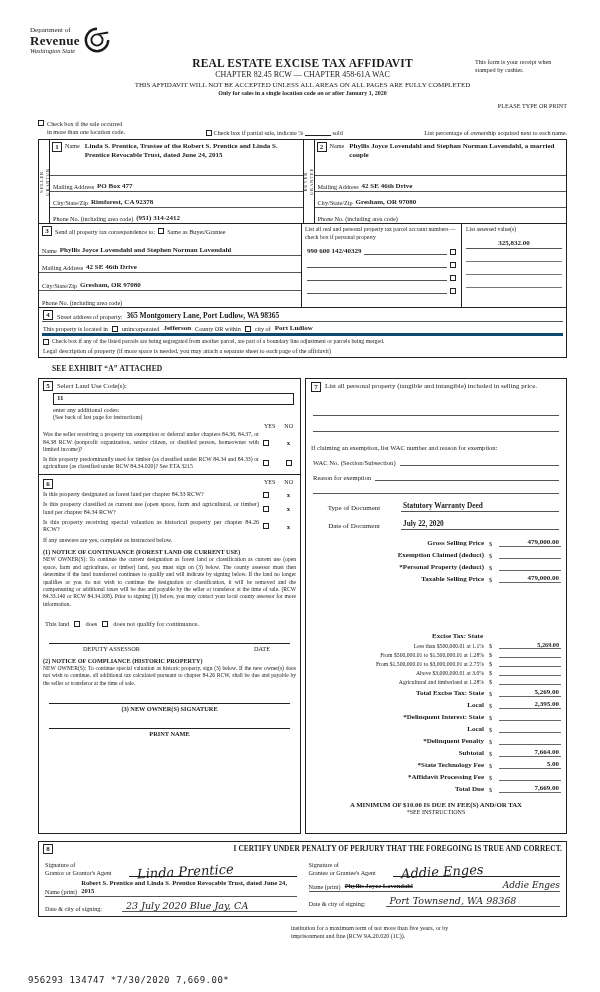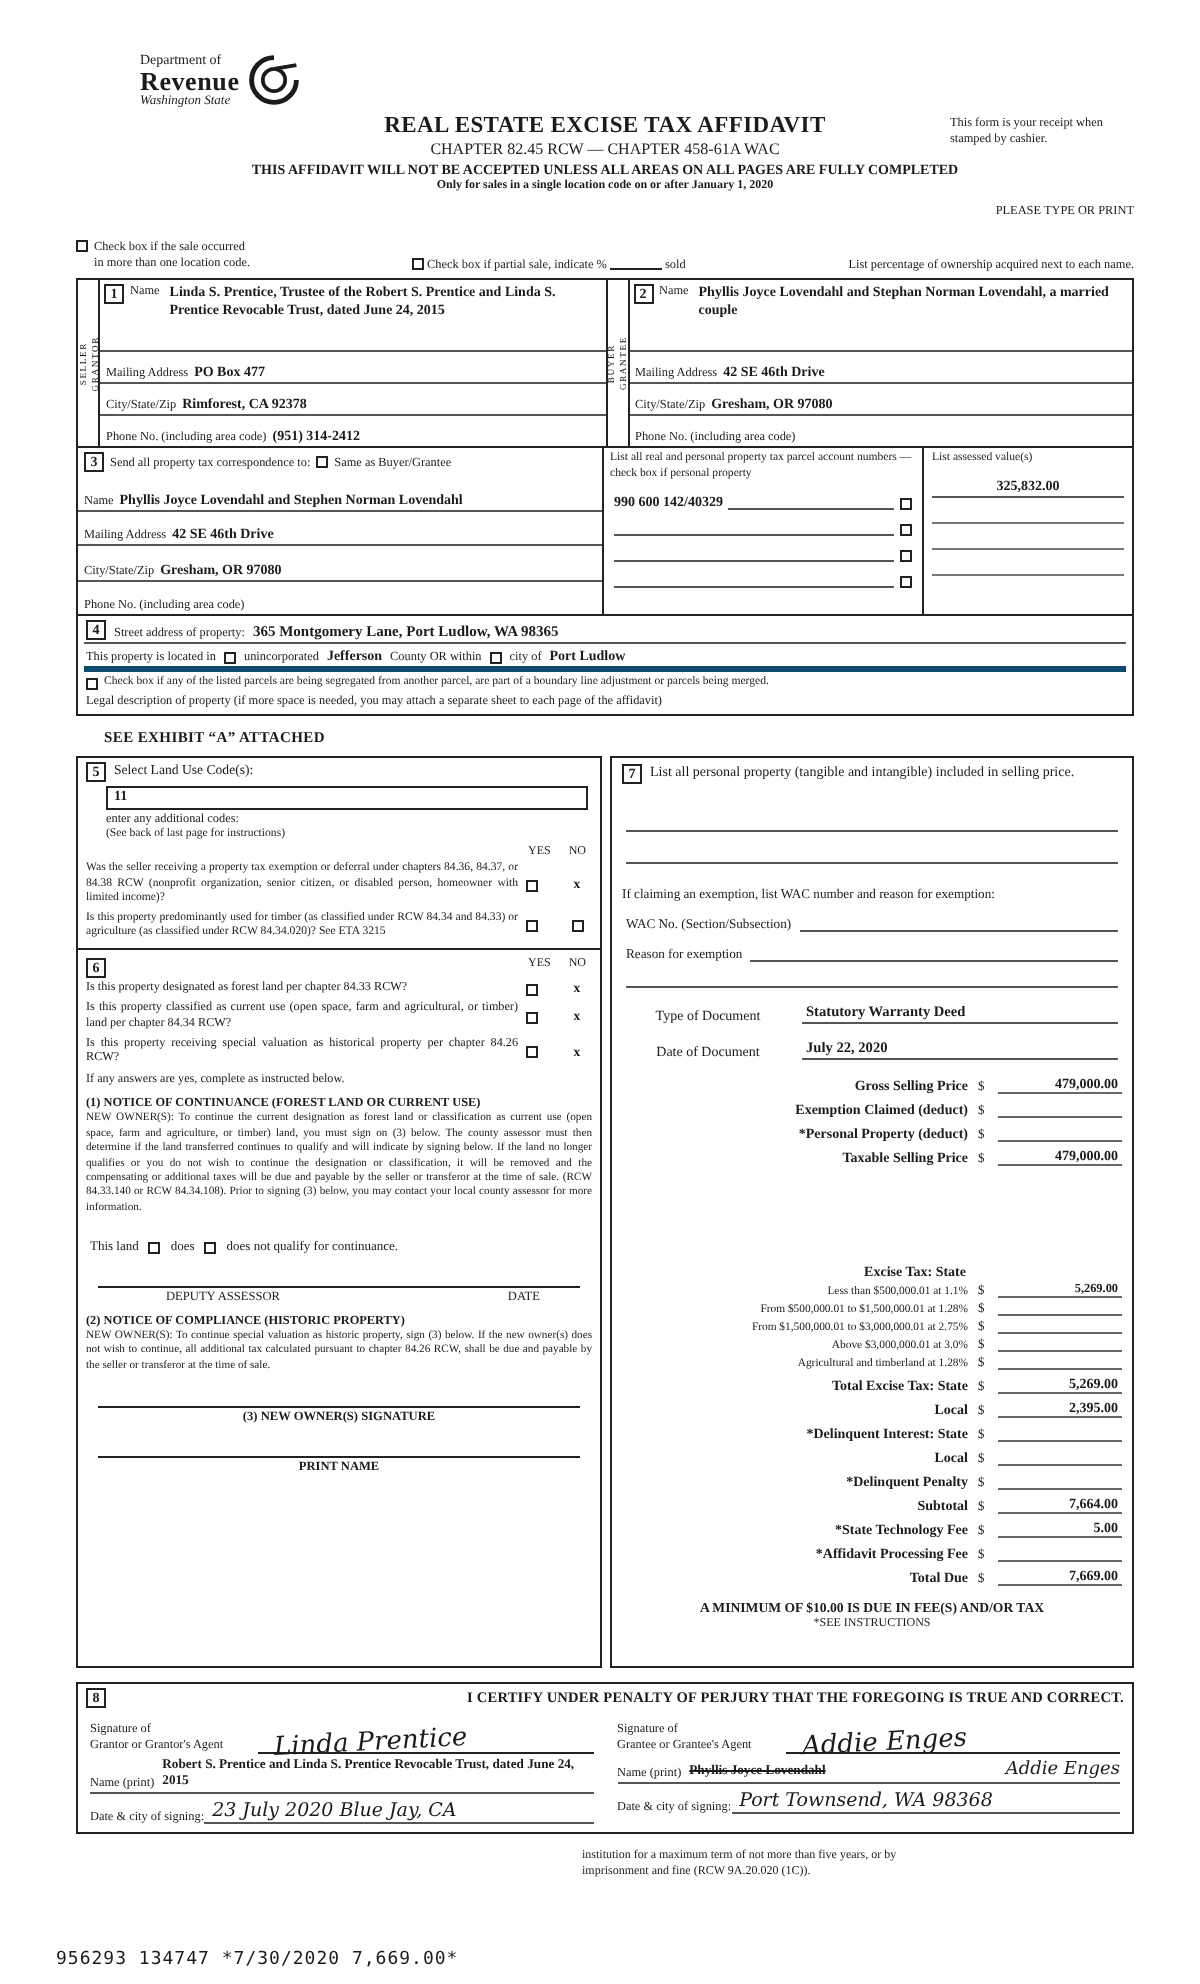--- a/index.html
+++ b/index.html
@@ -2,28 +2,28 @@
 <html><head>
 <meta charset="utf-8">
 <style>
 *{margin:0;padding:0;box-sizing:border-box;}
 html,body{background:#ffffff;}
 .page{width:600px;height:992px;background:#fff;color:#1b1b1b;font-family:"Liberation Serif",serif;
   position:relative;padding:24px 33px 0 38px;overflow:hidden;}
 
 
 .hdr{position:relative;height:94px;}
-.agency{position:absolute;left:-8px;top:2px;display:flex;gap:3px;align-items:flex-start;margin-left:40px;}
+.agency{position:absolute;left:-8px;top:2px;display:flex;gap:3px;align-items:flex-start;}
 .a1{font-size:7px;}
 .a2{font-size:13px;font-weight:bold;letter-spacing:.3px;line-height:1;}
 .a3{font-size:6.5px;font-style:italic;}
 .titleblock{text-align:center;width:380px;margin:0 auto;padding-top:33px;}
 .title{font-size:11.5px;font-weight:bold;letter-spacing:.2px;}
 .chapter{font-size:8px;margin-top:1px;}
-.warning{font-size:7px;font-weight:bold;margin-top:2px;}
+.warning{font-size:7px;font-weight:normal;margin-top:2px;}
 .onlyfor{font-size:6px;font-weight:bold;margin-top:1px;}
 .receipt{position:absolute;right:0;top:34px;width:92px;font-size:6.2px;line-height:1.35;}
 .typeprint{position:absolute;right:0;top:78px;font-size:6.2px;}
 
 
 .opts{display:flex;align-items:flex-end;font-size:6.2px;margin:2px 0 3px;}
 .opt-left{width:168px;display:flex;gap:3px;line-height:1.3;}
 .opt-mid{width:200px;}
 .opt-right{flex:1;text-align:right;}
 .cb{display:inline-block;width:6px;height:6px;border:1px solid #222;background:#fff;vertical-align:-.5px;flex:none;}
@@ -129,21 +129,21 @@
 .b8col{width:50%;padding:2px 6px 4px;}
 .sigrow{display:flex;align-items:flex-end;gap:4px;min-height:20px;}
 .siglbl{font-size:6.2px;line-height:1.25;width:80px;flex:none;}
 .sigarea{flex:1;border-bottom:1px solid #222;position:relative;height:18px;}
 .script{font-family:"DejaVu Serif",serif;font-style:italic;font-size:13px;position:absolute;left:8px;bottom:-3px;
   transform:rotate(-3deg);white-space:nowrap;}
 .namerow8{display:flex;gap:4px;align-items:flex-end;border-bottom:1px solid #555;padding:2px 0 1px;min-height:15px;}
 .printval{font-size:6.6px;font-weight:bold;line-height:1.2;flex:1;}
 .struck{text-decoration:line-through;}
 .handsmall{font-family:"DejaVu Serif",serif;font-style:italic;font-size:9px;white-space:nowrap;}
-.daterow8{display:flex;gap:0;align-items:flex-end;padding:3px 0 0;min-height:14px;}
+.daterow8{display:flex;gap:20px;align-items:flex-end;padding:3px 0 0;min-height:14px;}
 .handdate{font-family:"DejaVu Serif",serif;font-style:italic;font-size:9.5px;border-bottom:1px solid #555;flex:1;padding:0 4px 0;}
 
 
 .perjury{margin:7px 4px 0 auto;width:272px;font-size:6px;line-height:1.45;text-align:left;}
 .stamp{position:absolute;left:28px;bottom:7px;font-family:"DejaVu Sans Mono",monospace;font-size:9px;letter-spacing:.5px;}
 </style>
 </head>
 <body>
 
 <div class="page">

